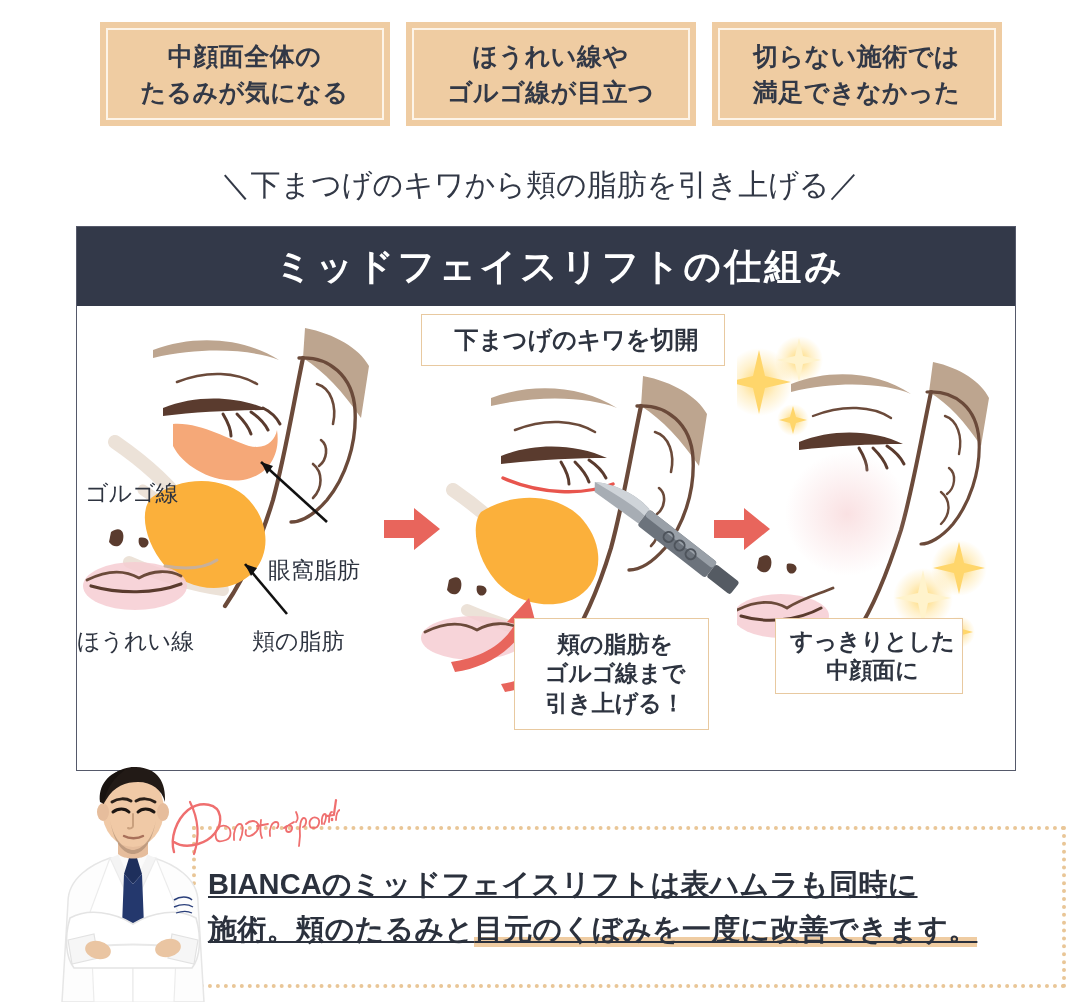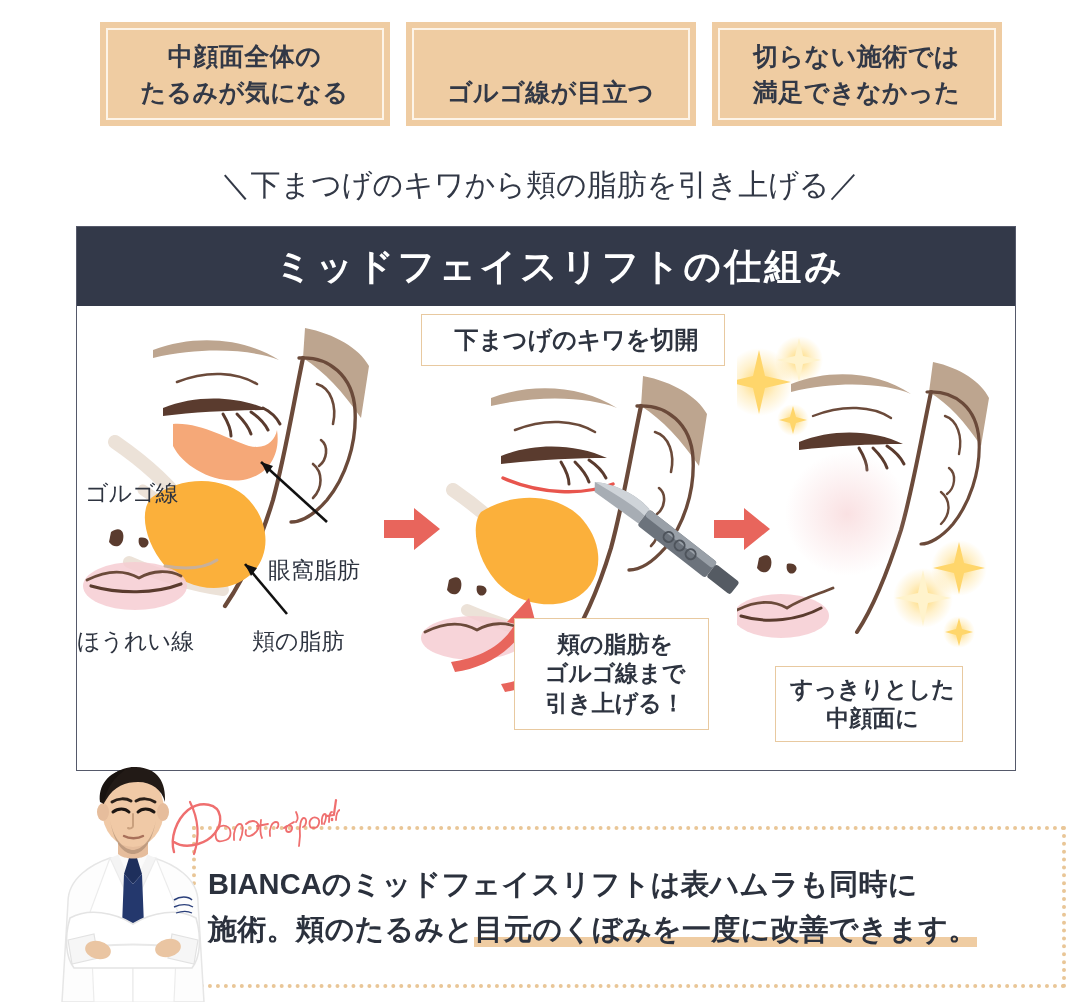--- a/index.html
+++ b/index.html
@@ -134,21 +134,20 @@
   }
   #caption-lift {
     left: 107px; top: 312px;
     width: 195px; height: 112px;
     font-size: 23px;
   }
   #caption-result {
     left: 38px; top: 312px;
     width: 188px; height: 76px;
     font-size: 23px;
-    margin-top: 48px;
   }
 
   
   .face-label {
     position: absolute;
     color: #2e3440;
     font-size: 23px;
     font-weight: 500;
     white-space: nowrap;
     z-index: 5;
@@ -182,39 +181,40 @@
   #doctor-message {
     position: absolute;
     left: 208px; top: 862px;
     width: 850px;
     font-size: 29px;
     font-weight: bold;
     color: #2b313d;
     line-height: 1.55;
     letter-spacing: 0.2px;
     z-index: 11;
+    text-decoration: underline;
   }
   .hl {
     background: linear-gradient(to top, #efcca2 0, #efcca2 10px, transparent 10px);
     padding-bottom: 2px;
   }
 </style>
 </head>
 <body>
 
 <div id="top-row">
   <div class="pill">
     <div class="pill-text">
       <span>中顔面全体の</span><br>
       <span>たるみが気になる</span>
     </div>
   </div>
   <div class="pill">
     <div class="pill-text">
-      <br>
+      <span>ほうれい線や</span><br>
       <span>ゴルゴ線が目立つ</span>
     </div>
   </div>
   <div class="pill">
     <div class="pill-text">
       <span>切らない施術では</span><br>
       <span>満足できなかった</span>
     </div>
   </div>
 </div>

